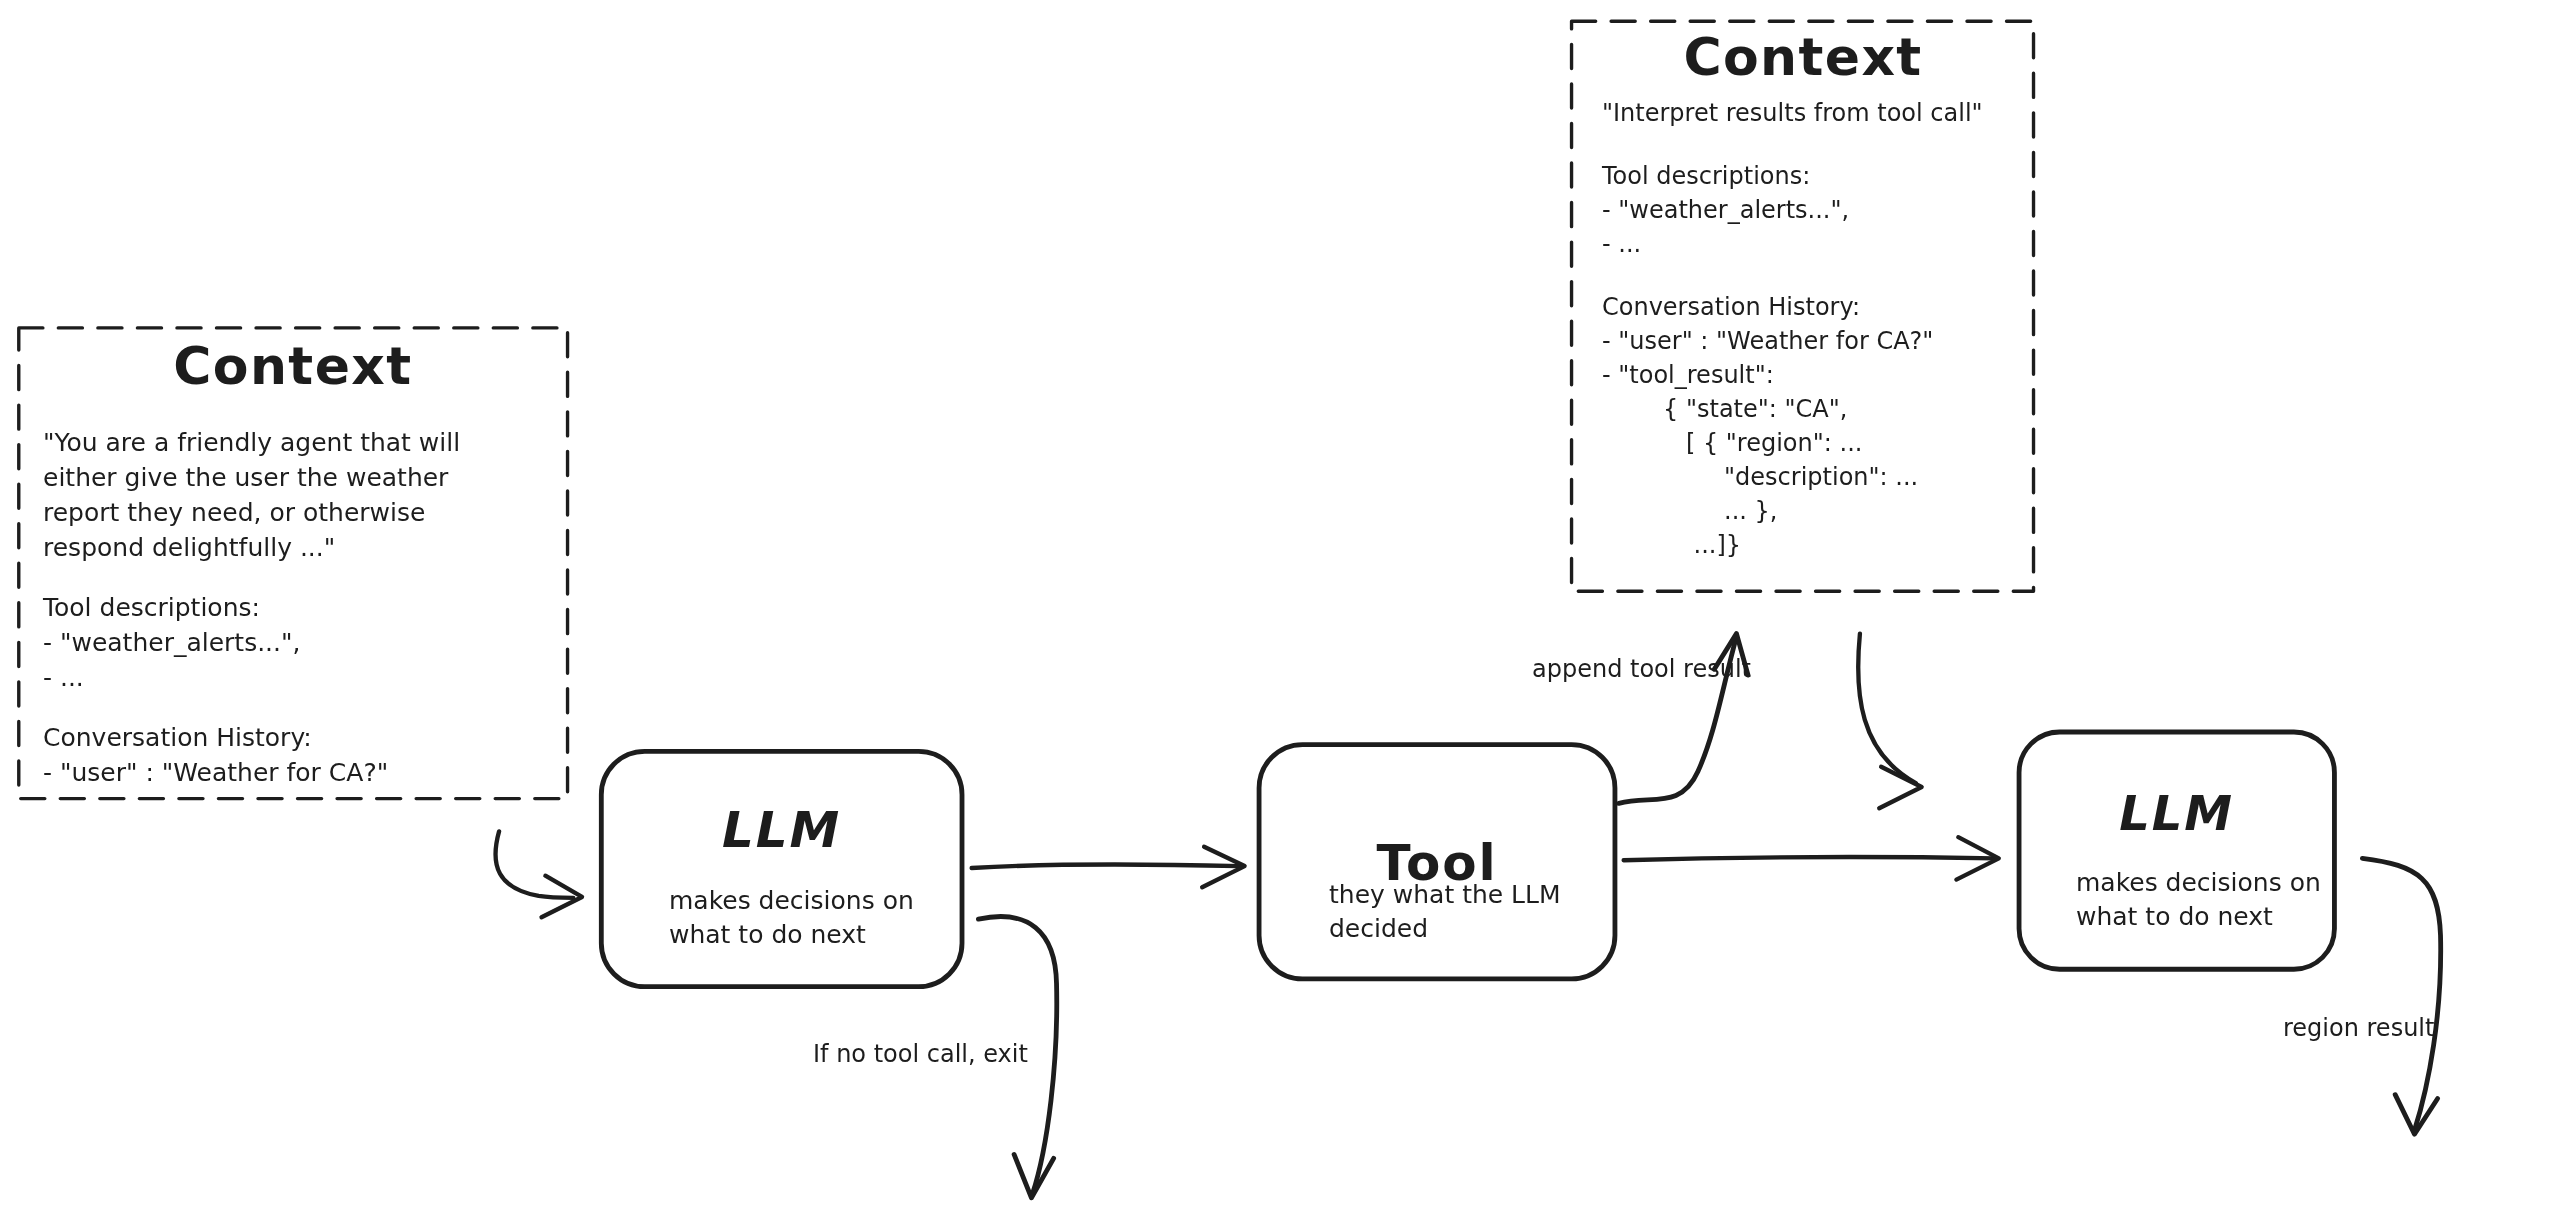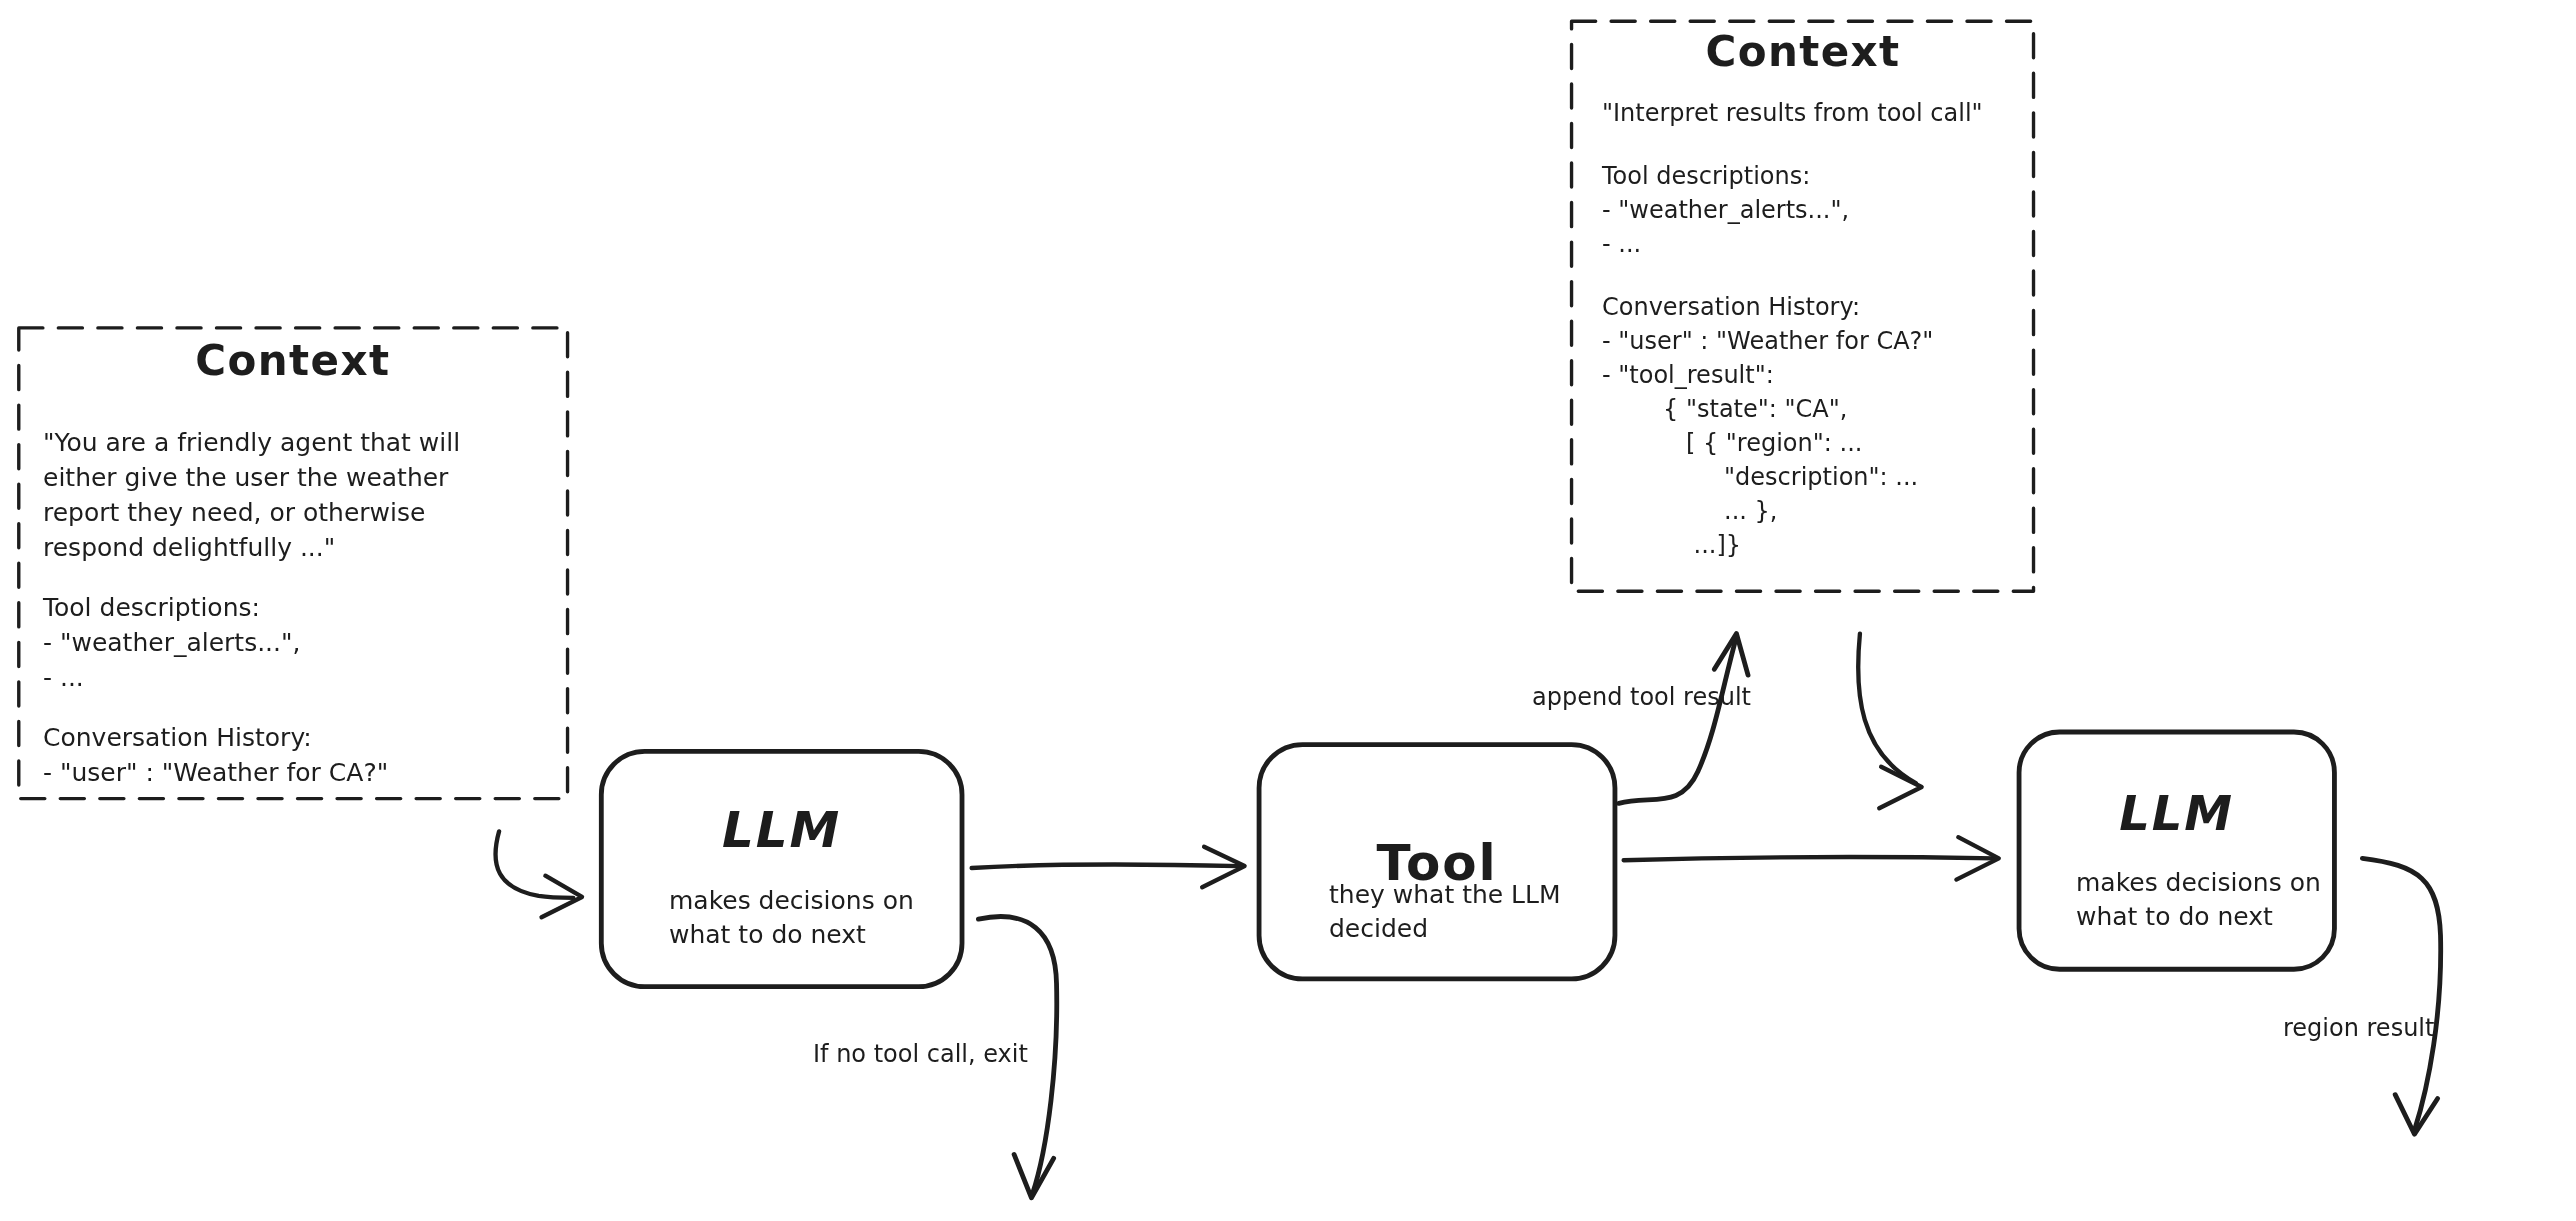--- a/index.html
+++ b/index.html
@@ -2,21 +2,21 @@
 <html><head>
 <meta charset="utf-8">
 <style>
   html,body{margin:0;padding:0;background:#ffffff;}
   body{width:2576px;height:1221px;position:relative;overflow:hidden;
        font-family:"DejaVu Sans", sans-serif;color:#1d1d1d;}
   .abs{position:absolute;}
   #stage{position:absolute;left:0;top:0;width:2576px;height:1221px;}
   svg{position:absolute;left:0;top:0;}
 
-  .ctx-title{font-weight:bold;font-size:42px;text-align:center;letter-spacing:1.4px;line-height:1.1;}
+  .ctx-title{font-weight:bold;font-size:52px;text-align:center;letter-spacing:1.4px;line-height:1.1;}
   .ctx-lines .line{font-size:25px;line-height:35px;white-space:pre;}
   .ctx-lines.small .line{font-size:24px;line-height:34px;}
   .line.blank1{height:25px;line-height:25px;}
   .line.blank2{height:29px;line-height:29px;}
 
   .node-title{font-size:50px;font-weight:700;text-align:center;line-height:1;letter-spacing:1.9px;}
   .node-title.italic{font-style:italic;}
   .node-title.sz50{font-size:48px;}
   .node-body{font-size:25px;line-height:34px;white-space:pre-line;}
 
@@ -98,18 +98,18 @@
 what to do next</div>
 
   <div class="abs node-title" style="left:1259px;top:795px;width:356px;margin-top:43px;">Tool</div>
   <div class="abs node-body" style="left:1329px;top:878px;">they what the LLM
 decided</div>
 
   <div class="abs node-title italic sz50" style="left:2019px;top:789px;width:315px;">LLM</div>
   <div class="abs node-body" style="left:2076px;top:866px;">makes decisions on
 what to do next</div>
 
-  <div class="abs arrow-label" style="left:1532px;top:683px;">append tool result</div>
+  <div class="abs arrow-label" style="left:1532px;top:655px;">append tool result</div>
   <div class="abs arrow-label" style="left:813px;top:1040px;">If no tool call, exit</div>
   <div class="abs arrow-label" style="left:2283px;top:1014px;">region result</div>
 
 </div>
 
 
 </body></html>

